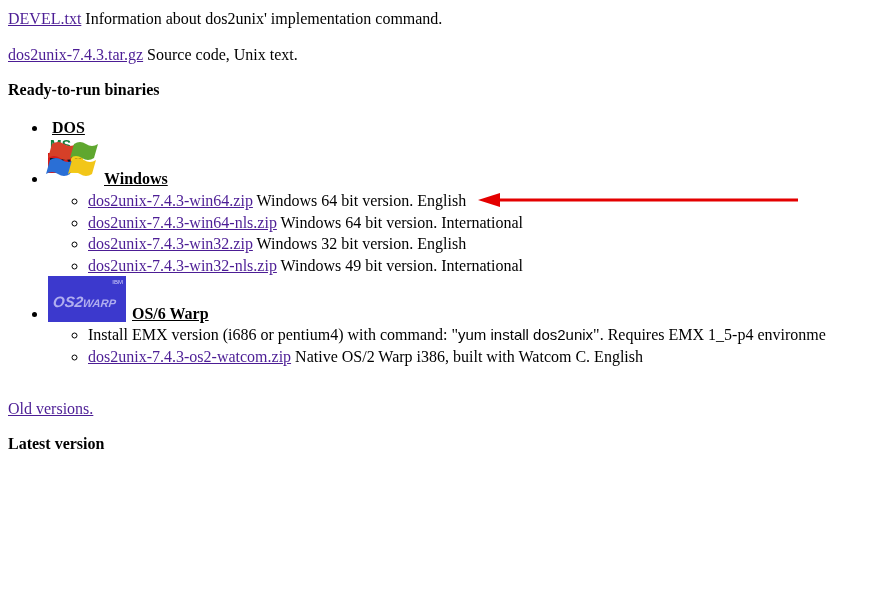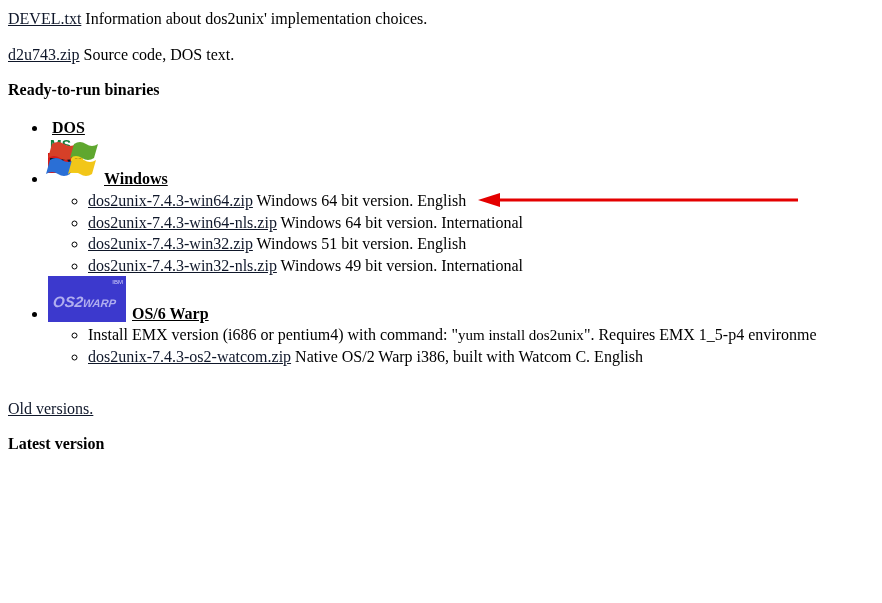--- a/index.html
+++ b/index.html
@@ -3,21 +3,21 @@
   <meta charset="utf-8">
   <style>
     body {
       font-family: "Times New Roman", Times, serif;
       font-size: 16px;
       margin: 8px;
       color: #000;
       line-height: 1.35;
     }
     a {
-      color: #0f172a;
+      color: #4c1d95;
       text-decoration: underline;
     }
     b, strong {
       font-weight: bold;
     }
     ul.outer {
       list-style-type: disc;
       margin-left: 0;
       padding-left: 40px;
     }
@@ -27,21 +27,21 @@
       padding-left: 40px;
     }
     li {
       margin: 0;
       padding: 0;
     }
     .section-gap {
       height: 14px;
     }
     .mono {
-      font-family: Liberation Serif, serif;
+      font-family: Liberation Sans, sans-serif;
       font-size: 15px;
     }
     .icon-box {
       display: inline-block;
       vertical-align: bottom;
       margin-left: -2px;
       margin-bottom: 2px;
     }
     .os-label {
       font-weight: bold;
@@ -145,27 +145,27 @@
     .arrow {
       position: absolute;
       left: 12px;
       top: -2px;
     }
   </style>
 </head>
 <body>
 
 <div>
-  <div><a href="#">DEVEL.txt</a> <span>Information about dos2unix' implementation choices.</span></div>
+  <div><a href="#">DEVEL.txt</a> <span>Information about dos2unix' implementation command.</span></div>
 </div>
 
 <div class="section-gap"></div>
 
 <div>
-  <div><a href="#">d2u743.zip</a> <span>Source code, DOS text.</span></div>
+  <div><a href="#">dos2unix-7.4.3.tar.gz</a> <span>Source code, Unix text.</span></div>
 </div>
 
 <div class="section-gap"></div>
 
 <div><b>Ready-to-run binaries</b></div>
 
 <ul class="outer">
 
   <li>
     <span class="icon-box">
@@ -189,21 +189,21 @@
           <path d="M26 20 Q32 16 38 20 Q44 24 50 20 L46 34 Q40 38 34 34 Q28 30 22 34 Z" fill="#f2c619" transform="translate(0,2)"></path>
         </svg>
       </span>
     </span><span class="os-label">Windows</span>
     <ul class="inner">
       <li><a href="#">dos2unix-7.4.3-win64.zip</a> <span>Windows 64 bit version. English</span><span class="arrow-container"><svg class="arrow" width="320" height="20">
               <line x1="320" y1="10" x2="16" y2="10" stroke="#e40000" stroke-width="3"></line>
               <polygon points="0,10 22,3 22,17" fill="#e40000"></polygon>
             </svg></span></li>
       <li><a href="#">dos2unix-7.4.3-win64-nls.zip</a> <span>Windows 64 bit version. International</span></li>
-      <li><a href="#">dos2unix-7.4.3-win32.zip</a> <span>Windows 51 bit version. English</span></li>
+      <li><a href="#">dos2unix-7.4.3-win32.zip</a> <span>Windows 32 bit version. English</span></li>
       <li><a href="#">dos2unix-7.4.3-win32-nls.zip</a> <span>Windows 49 bit version. International</span></li>
     </ul>
   </li>
 
   <li>
     <span class="os2-icon">
       <span class="os2-ibm">IBM</span>
       <span class="os2-text">OS2<span style="font-size:11px">WARP</span></span>
     </span><span class="os-label">OS/6 Warp</span>
     <ul class="inner">

